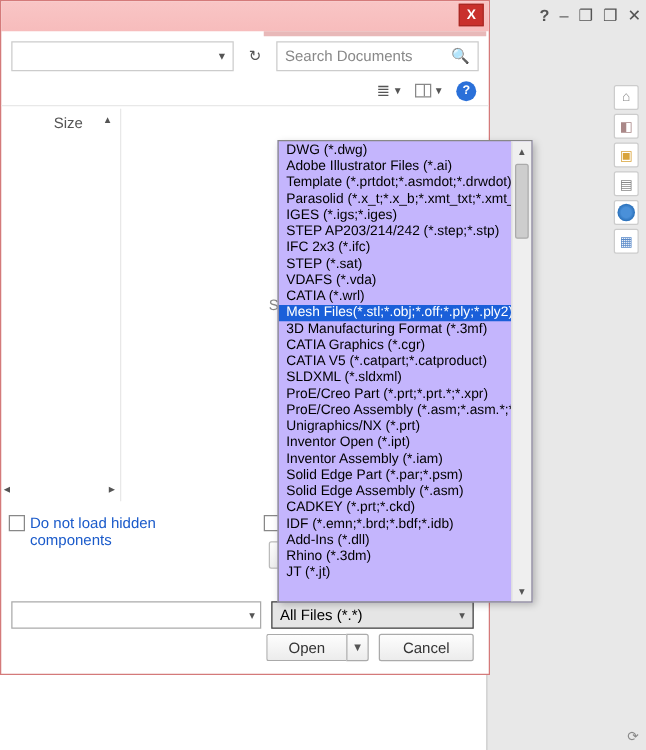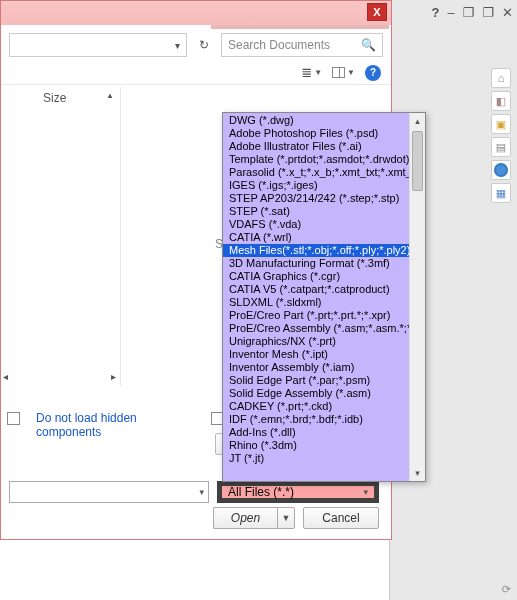--- a/index.html
+++ b/index.html
@@ -29,45 +29,45 @@
   .mag { color:#888; font-size:12px;}
   
   .toolbar-row2 { position:absolute; top:60px; left:0; right:0; height:24px; display:flex; align-items:center; justify-content:flex-end; padding:0 10px; gap:10px; border-bottom:1px solid #e8e8e8;}
   .tb-btn { display:flex; align-items:center; gap:2px; color:#555;}
   .tb-list { font-size:13px;}
   .tb-pane { font-size:11px; border:1px solid #888; width:13px; height:11px; position:relative;}
   .tb-pane::after{content:"";position:absolute;right:0;top:0;bottom:0;width:4px;border-left:1px solid #888;}
   .tb-help { width:16px;height:16px;border-radius:50%;background:#2a70d9;color:#fff;display:flex;align-items:center;justify-content:center;font-size:10px;font-weight:bold;}
   .tb-dd { font-size:8px; color:#555;}
 
-  .file-pane { position:absolute; top:86px; left:0; width:120px; bottom:153px; border-right:1px solid #e8e8e8;}
+  .file-pane { position:absolute; top:86px; left:0; width:96px; bottom:138px; border-right:1px solid #e8e8e8;}
   .col-size { position:absolute; top:4px; left:42px; color:#555;}
   .col-split { position:absolute; top:2px; right:4px; width:12px; height:12px; display:flex;align-items:center;justify-content:center;color:#555;font-size:9px;}
   .pane-scroll-left { position:absolute; left:2px; bottom:4px; font-size:10px; color:#555;}
   .pane-scroll-right { position:absolute; right:4px; bottom:4px; font-size:10px; color:#555;}
 
   .sele-label { position:absolute; left:214px; top:236px; color:#888; font-size:12px;}
   
-  .chk-row1 { position:absolute; left:6px; top:410px; display:flex; align-items:flex-start; gap:16px;}
+  .chk-row1 { position:absolute; left:6px; top:410px; display:flex; align-items:flex-start; gap:4px;}
   .chk-row2 { position:absolute; left:210px; top:410px; display:flex; align-items:center; gap:4px;}
   .chk { width:13px; height:13px; border:1px solid #888; background:#fff; margin-top:1px;}
   .chk-label { color:#1a5aca; max-width:110px;}
   
   .long-btn { position:absolute; left:214px; top:432px; width:170px; height:22px; border:1px solid #bbb; background:linear-gradient(#fdfdfd,#efefef); border-radius:2px;}
   
   .fn-row { position:absolute; left:8px; top:480px; right:12px; height:22px; display:flex; align-items:center; gap:8px;}
   .fn-combo { flex:0 0 200px; height:22px; border:1px solid #aaa; background:#fff; display:flex; justify-content:flex-end; align-items:center; padding:0 4px;}
-  .ft-combo { flex:1; height:22px; border:5px solid #404040; background:#fca5a5; display:flex; align-items:center; justify-content:space-between; padding:0 6px;}
+  .ft-combo { flex:1; height:22px; border:1px solid #404040; background:#e5e5e5; display:flex; align-items:center; justify-content:space-between; padding:0 6px;}
   .combo-dd { font-size:9px; color:#555;}
   
   .btn-row { position:absolute; right:12px; top:506px; display:flex; gap:8px;}
   .btn { width:76px; height:22px; border:1px solid #aaa; background:linear-gradient(#fdfdfd,#ececec); border-radius:2px; display:flex; align-items:center; justify-content:center; color:#333;}
   .btn.split { width:64px; border-right:none; border-radius:2px 0 0 2px;}
   .btn.splitdd { width:18px; border-radius:0 2px 2px 0; border-left:1px solid #aaa;}
-  .btn-grp { display:flex;font-style:italic;}
+  .btn-grp { display:flex;}
 
   
   .ft-list { position:absolute; left:222px; top:112px; width:204px; height:370px; background:#c4b5fd; border:1px solid #888; box-shadow:2px 2px 6px rgba(0,0,0,.25); z-index:50; display:flex;}
   .ft-items { flex:1; overflow:hidden; padding:1px 0;}
   .ft-item { padding:0 6px; height:13px; line-height:13px; white-space:nowrap; overflow:hidden; font-size:11px; color:#000;}
   .ft-item.sel { background:#1a5fd9; color:#fff;}
   .ft-scroll { width:16px; background:#efefef; border-left:1px solid #ddd; position:relative;}
   .ft-scroll .up,.ft-scroll .dn{position:absolute;left:0;right:0;height:16px;display:flex;align-items:center;justify-content:center;font-size:9px;color:#555;}
   .ft-scroll .up{top:0;} .ft-scroll .dn{bottom:0;}
   .ft-scroll .thumb{position:absolute;left:2px;right:2px;top:18px;height:60px;background:#cdcdcd;border:1px solid #aaa;border-radius:2px;}
@@ -161,38 +161,38 @@
           <span class="combo-dd">▼</span>
         </div>
     </div>
     <div class="btn">Cancel</div>
   </div>
 </div>
 
 <div class="ft-list">
   <div class="ft-items" id="ft-items">
       <div class="ft-item">DWG (*.dwg)</div>
-      <div class="ft-item">Adobe Photoshop Files (*.psd)</div>
       <div class="ft-item">Adobe Illustrator Files (*.ai)</div>
       <div class="ft-item">Template (*.prtdot;*.asmdot;*.drwdot)</div>
       <div class="ft-item">Parasolid (*.x_t;*.x_b;*.xmt_txt;*.xmt_bin)</div>
       <div class="ft-item">IGES (*.igs;*.iges)</div>
       <div class="ft-item">STEP AP203/214/242 (*.step;*.stp)</div>
+      <div class="ft-item">IFC 2x3 (*.ifc)</div>
       <div class="ft-item">STEP (*.sat)</div>
       <div class="ft-item">VDAFS (*.vda)</div>
       <div class="ft-item">CATIA (*.wrl)</div>
       <div class="ft-item sel">Mesh Files(*.stl;*.obj;*.off;*.ply;*.ply2)</div>
       <div class="ft-item">3D Manufacturing Format (*.3mf)</div>
       <div class="ft-item">CATIA Graphics (*.cgr)</div>
       <div class="ft-item">CATIA V5 (*.catpart;*.catproduct)</div>
       <div class="ft-item">SLDXML (*.sldxml)</div>
       <div class="ft-item">ProE/Creo Part (*.prt;*.prt.*;*.xpr)</div>
       <div class="ft-item">ProE/Creo Assembly (*.asm;*.asm.*;*.xas)</div>
       <div class="ft-item">Unigraphics/NX (*.prt)</div>
-      <div class="ft-item">Inventor Mesh (*.ipt)</div>
+      <div class="ft-item">Inventor Open (*.ipt)</div>
       <div class="ft-item">Inventor Assembly (*.iam)</div>
       <div class="ft-item">Solid Edge Part (*.par;*.psm)</div>
       <div class="ft-item">Solid Edge Assembly (*.asm)</div>
       <div class="ft-item">CADKEY (*.prt;*.ckd)</div>
       <div class="ft-item">IDF (*.emn;*.brd;*.bdf;*.idb)</div>
       <div class="ft-item">Add-Ins (*.dll)</div>
       <div class="ft-item">Rhino (*.3dm)</div>
       <div class="ft-item">JT (*.jt)</div>
     </div>
   <div class="ft-scroll">

